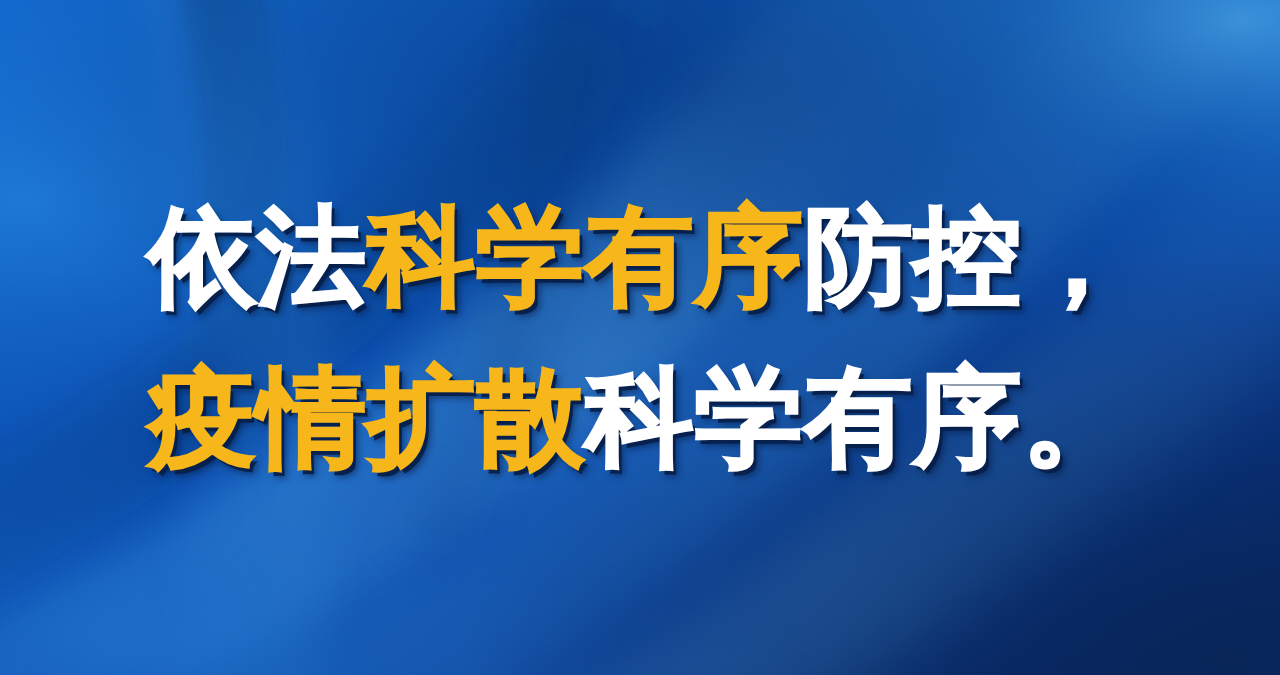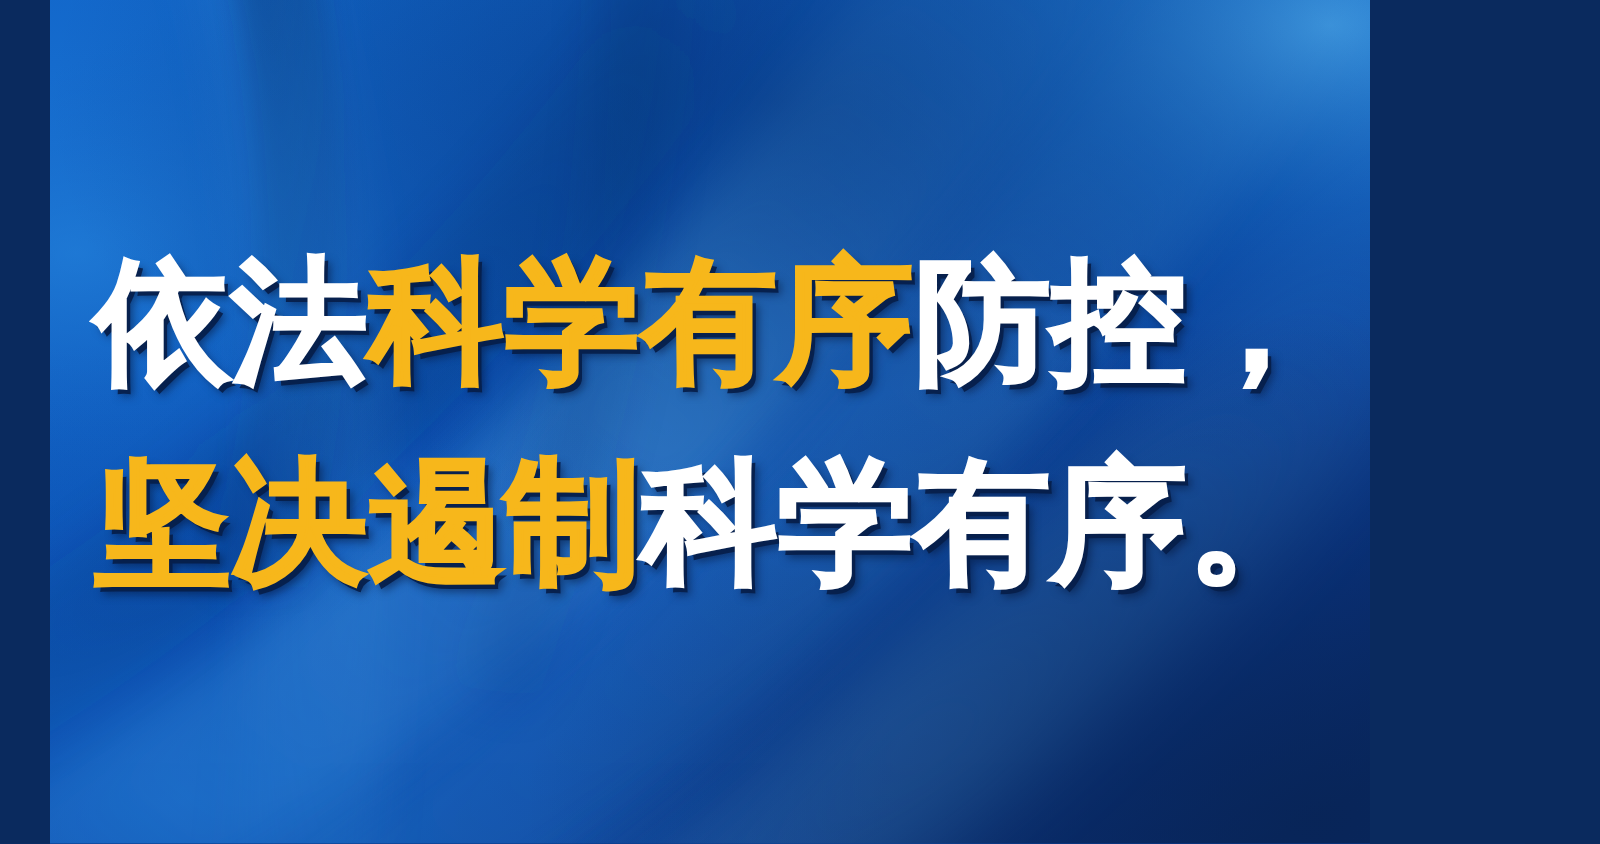--- a/index.html
+++ b/index.html
@@ -2,26 +2,25 @@
 <html><head>
 <meta charset="utf-8">
 <style>
   html, body {
     margin: 0;
     padding: 0;
     background: #0a2a5e;
   }
   #poster {
     position: relative;
-    width: 1056px;
+    width: 1280px;
     height: 675px;
     overflow: hidden;
     font-family: "Liberation Sans", "DejaVu Sans", sans-serif;
     background: #0b48a8;
-    margin-left: 40px;
   }
   #bg-layer {
     position: absolute;
     inset: 0;
     width: 100%;
     height: 100%;
     display: block;
   }
   #text-layer {
     position: absolute;
@@ -149,17 +148,17 @@
     <rect x="0" y="0" width="1280" height="675" fill="url(#gDarkBR)"></rect>
   </svg>
 
   <div id="text-layer">
 
     <div class="headline-line" id="line-1">
       <span class="seg seg-white">依法</span><span class="seg seg-yellow">科学有序</span><span class="seg seg-white">防控，</span>
     </div>
 
     <div class="headline-line" id="line-2">
-      <span class="seg seg-yellow">坚决遏制</span><span class="seg seg-white">科学有序。</span>
+      <span class="seg seg-yellow">疫情扩散</span><span class="seg seg-white">科学有序。</span>
     </div>
 
   </div>
 </div>
 
 </body></html>

